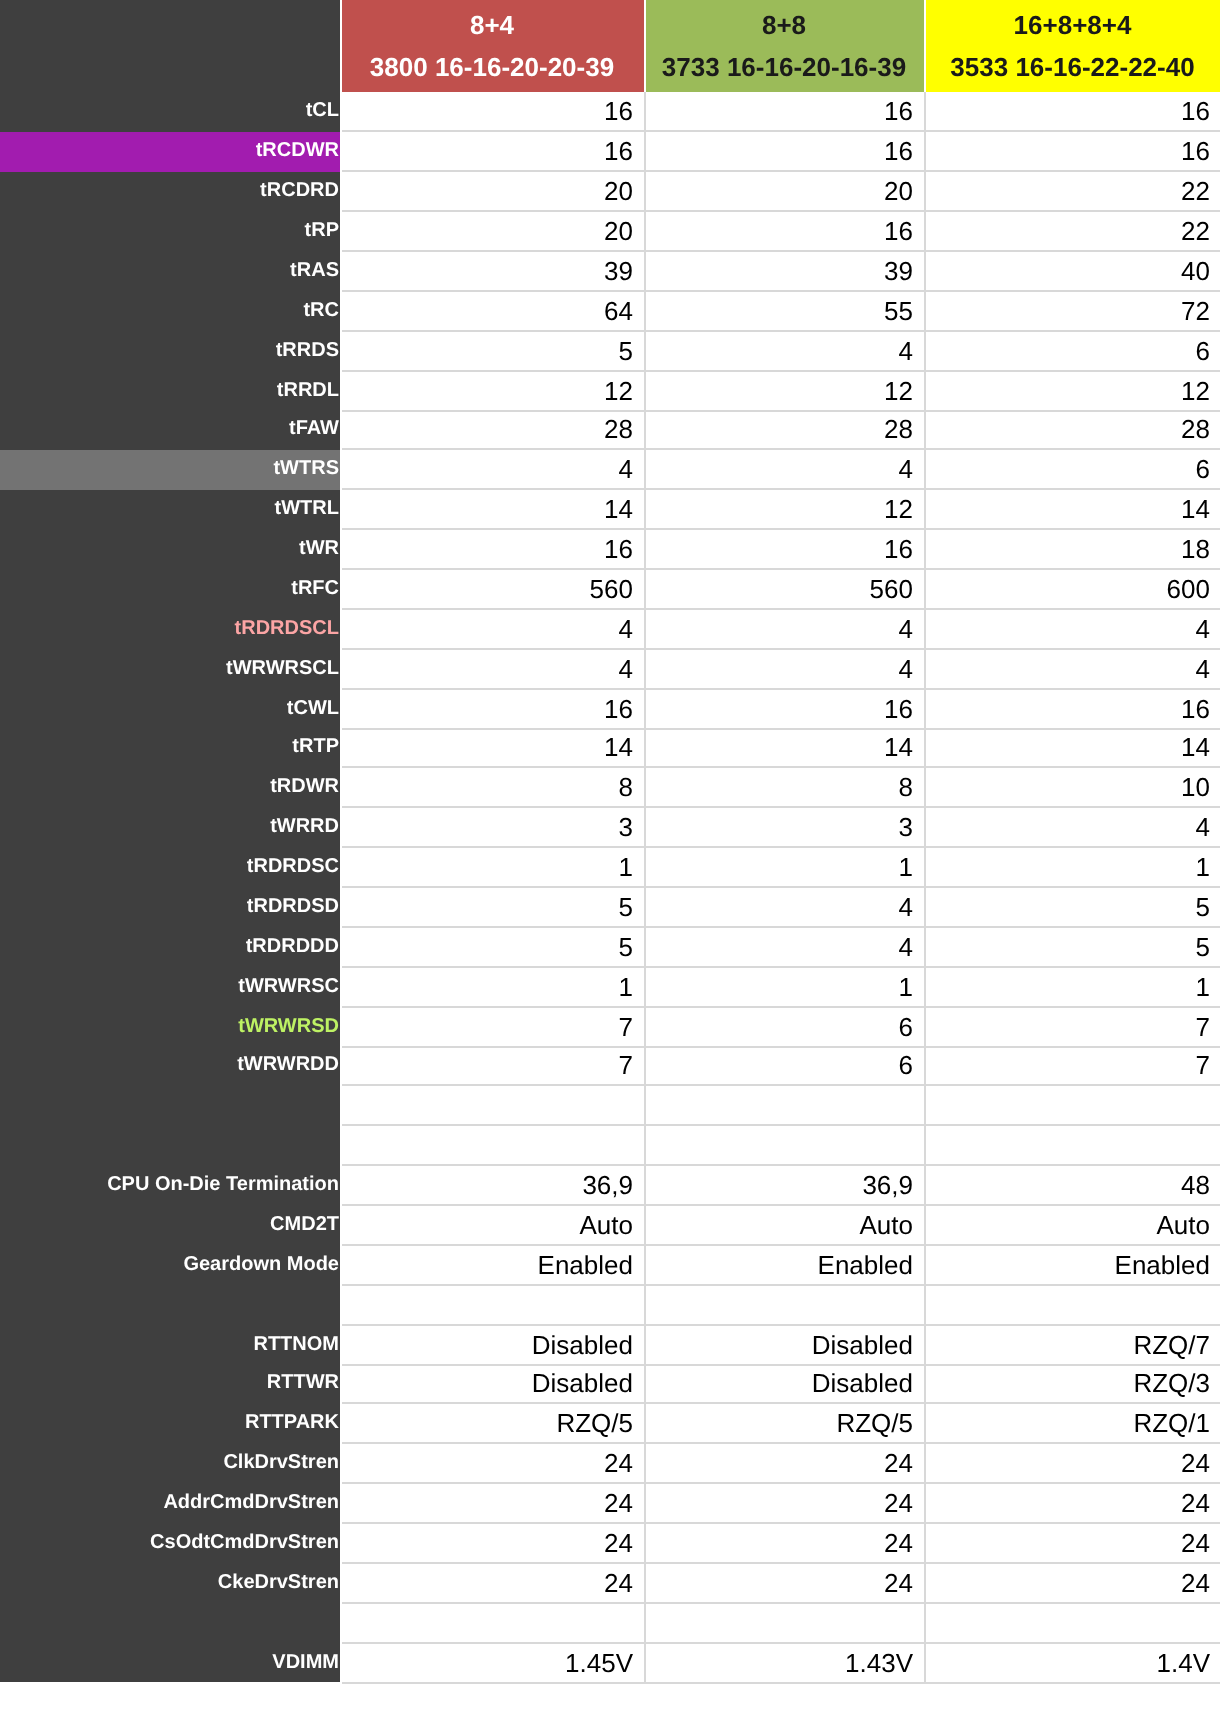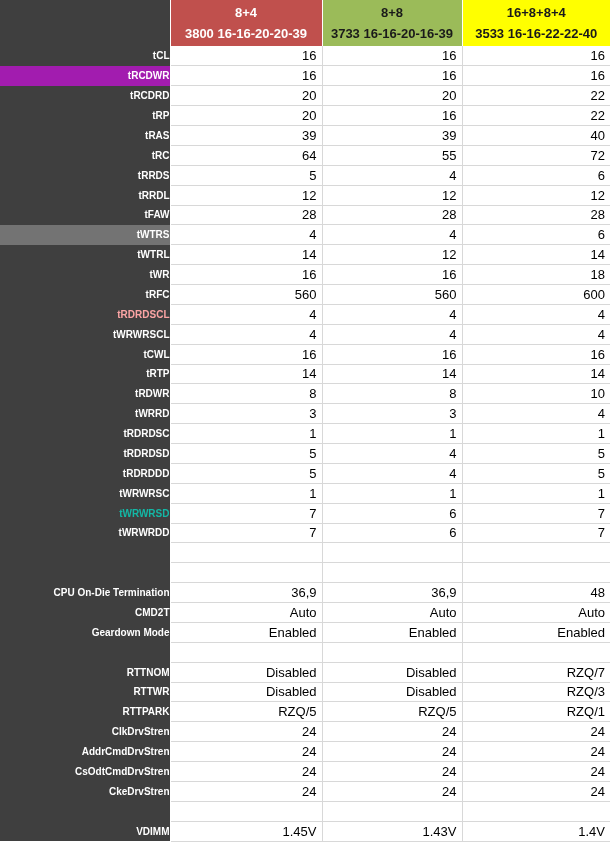--- a/index.html
+++ b/index.html
@@ -217,21 +217,21 @@
         <td class="val">4</td>
         <td class="val last">5</td>
       </tr>
       <tr class="data">
         <td class="label" style="background: rgb(63, 63, 63); color: rgb(255, 255, 255);">tWRWRSC</td>
         <td class="val">1</td>
         <td class="val">1</td>
         <td class="val last">1</td>
       </tr>
       <tr class="data">
-        <td class="label" style="background: rgb(63, 63, 63); color: #14b8a6;">tWRWRSD</td>
+        <td class="label" style="background: rgb(63, 63, 63); color: #bef264;">tWRWRSD</td>
         <td class="val">7</td>
         <td class="val">6</td>
         <td class="val last">7</td>
       </tr>
       <tr class="data">
         <td class="label" style="background: rgb(63, 63, 63); color: rgb(255, 255, 255);">tWRWRDD</td>
         <td class="val">7</td>
         <td class="val">6</td>
         <td class="val last">7</td>
       </tr>

